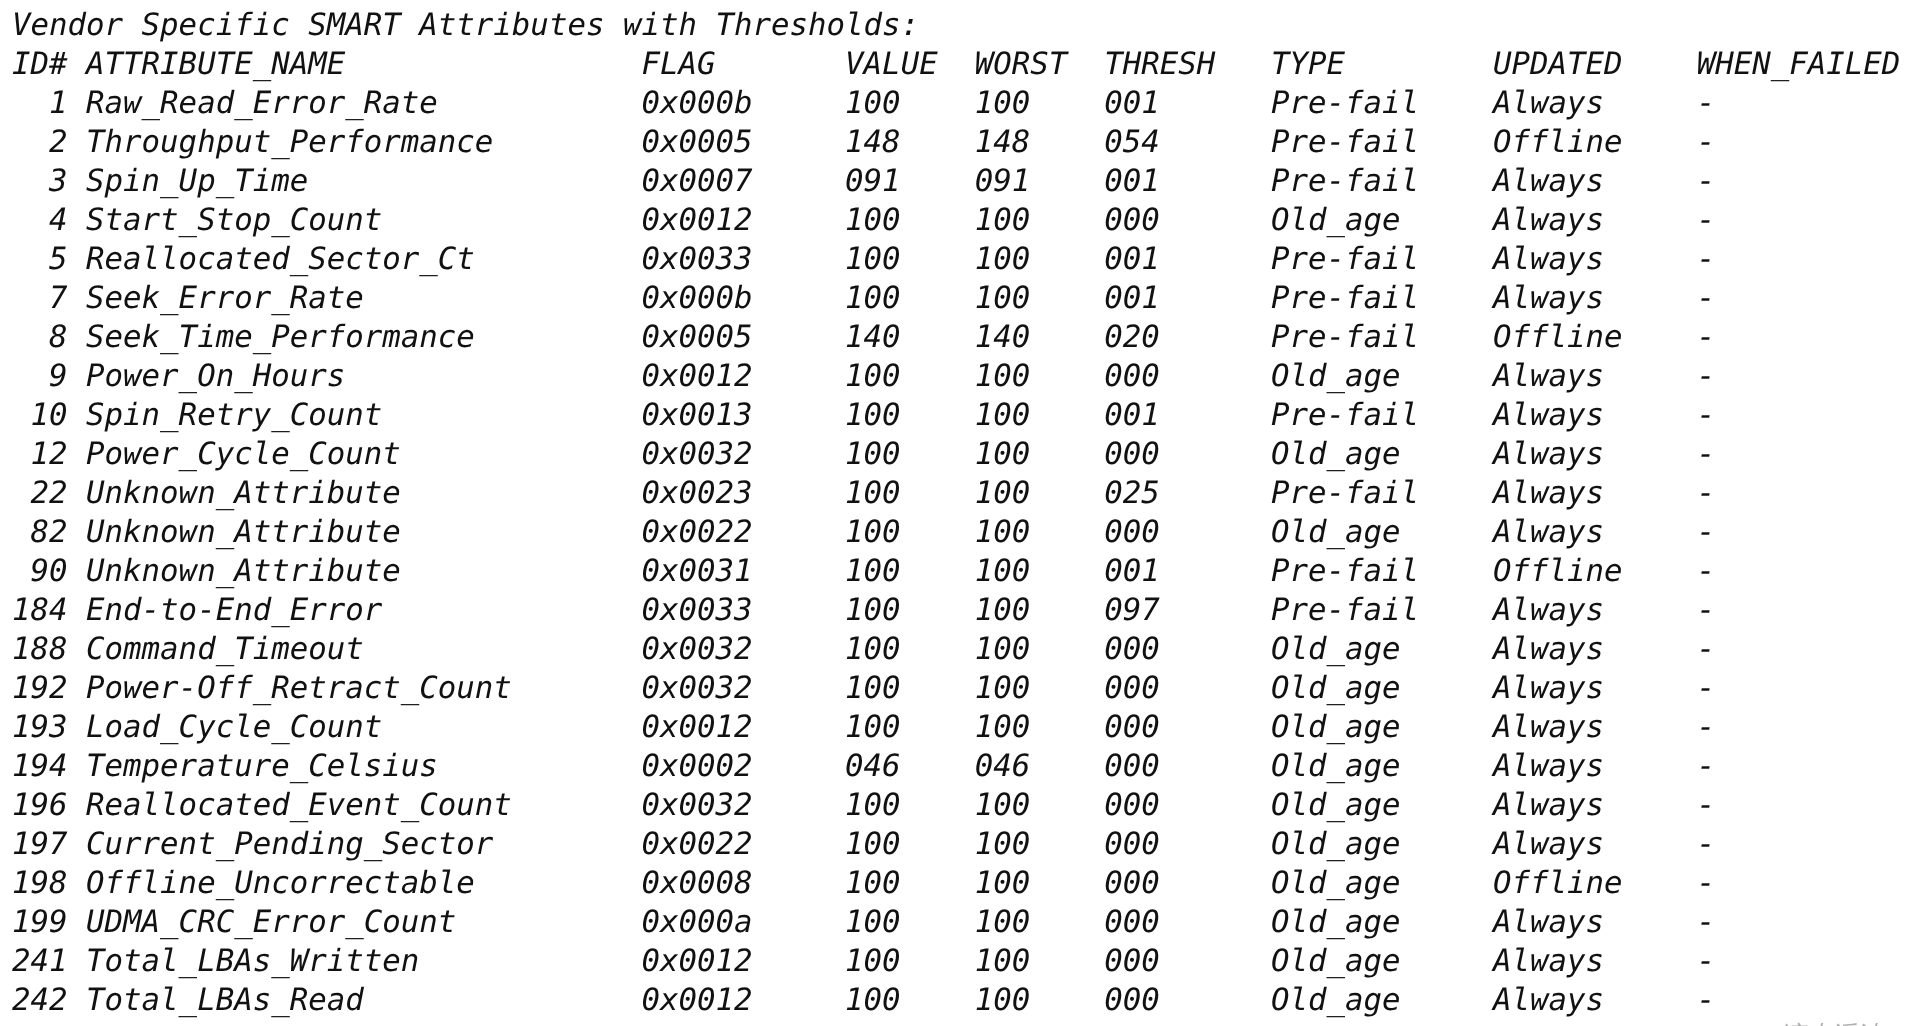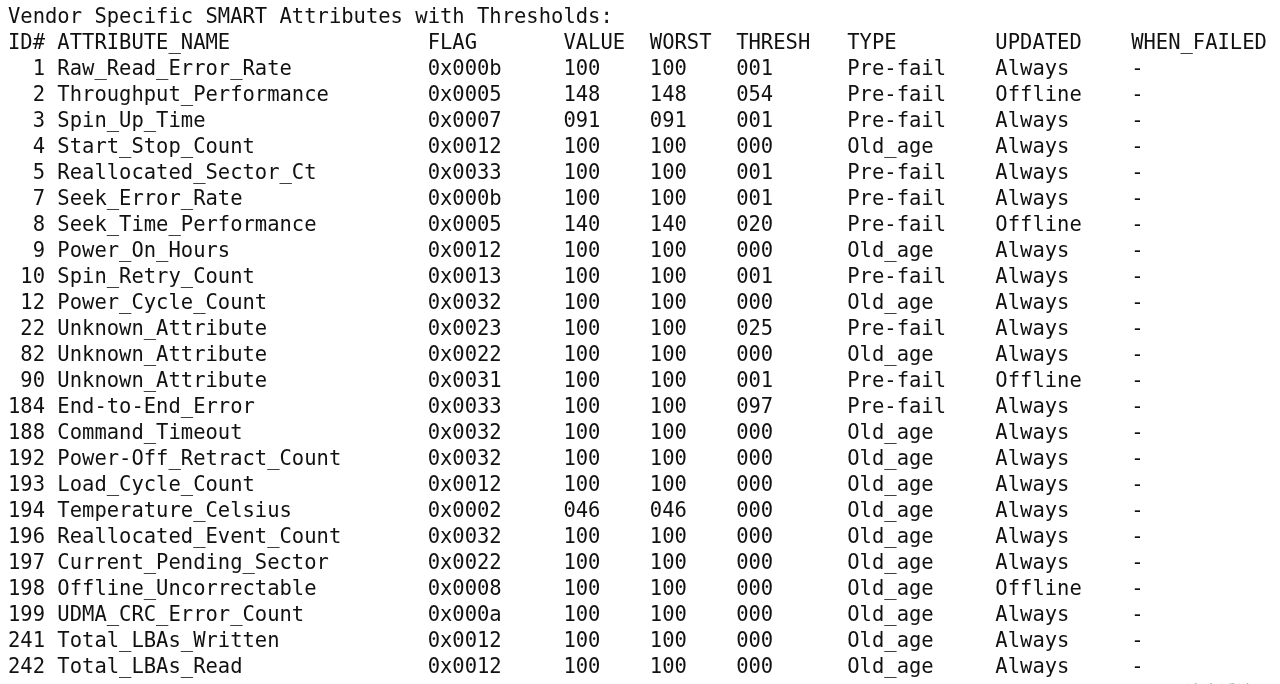--- a/index.html
+++ b/index.html
@@ -18,20 +18,21 @@
     width: 1280px;
     height: 684px;
     background: #ffffff;
     color: #111111;
     font-family: "DejaVu Sans Mono", "Liberation Mono", monospace;
     font-size: 20.5px;
     line-height: 26px;
     letter-spacing: 0px;
     padding: 3px 0 0 8px;
     box-sizing: border-box;
+    font-style: italic;
     -webkit-font-smoothing: none;
   }
   .line {
     white-space: pre;
     height: 26px;
     font-family: "DejaVu Sans Mono", "Liberation Mono", monospace;
   }
   .title-line {
     white-space: pre;
     height: 26px;

